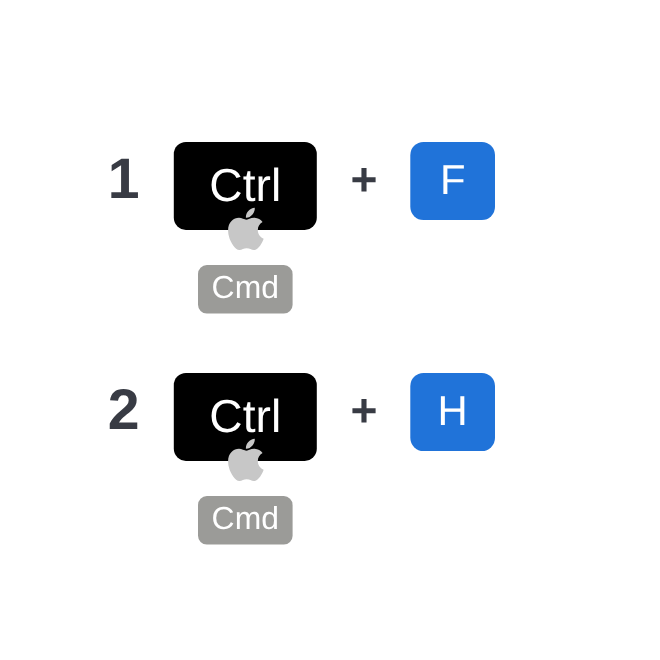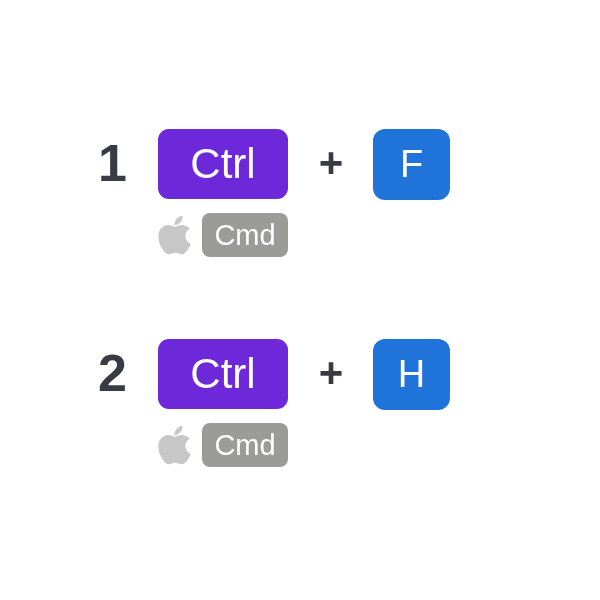--- a/index.html
+++ b/index.html
@@ -41,22 +41,22 @@
     position: absolute;
     display: flex;
     align-items: center;
     justify-content: center;
     color: #ffffff;
   }
   .key-ctrl {
     left: 158px;
     top: 0;
     width: 130px;
-    height: 70px;
-    background: #6d28d9;
+    height: 80px;
+    background: #000000;
     border-radius: 11px;
     font-size: 42px;
     font-weight: 400;
   }
   .plus {
     position: absolute;
     left: 308px;
     top: 0;
     width: 46px;
     height: 71px;
@@ -79,20 +79,21 @@
   .mac-row {
     position: absolute;
     left: 158px;
     top: 84px;
     width: 130px;
     height: 44px;
     display: flex;
     align-items: center;
     justify-content: center;
     gap: 11px;
+    flex-direction: column;
   }
   .apple {
     display: inline-flex;
     width: 33px;
     height: 44px;
   }
   .apple svg { width: 100%; height: 100%; }
   .key-cmd {
     position: static;
     width: 86px;

